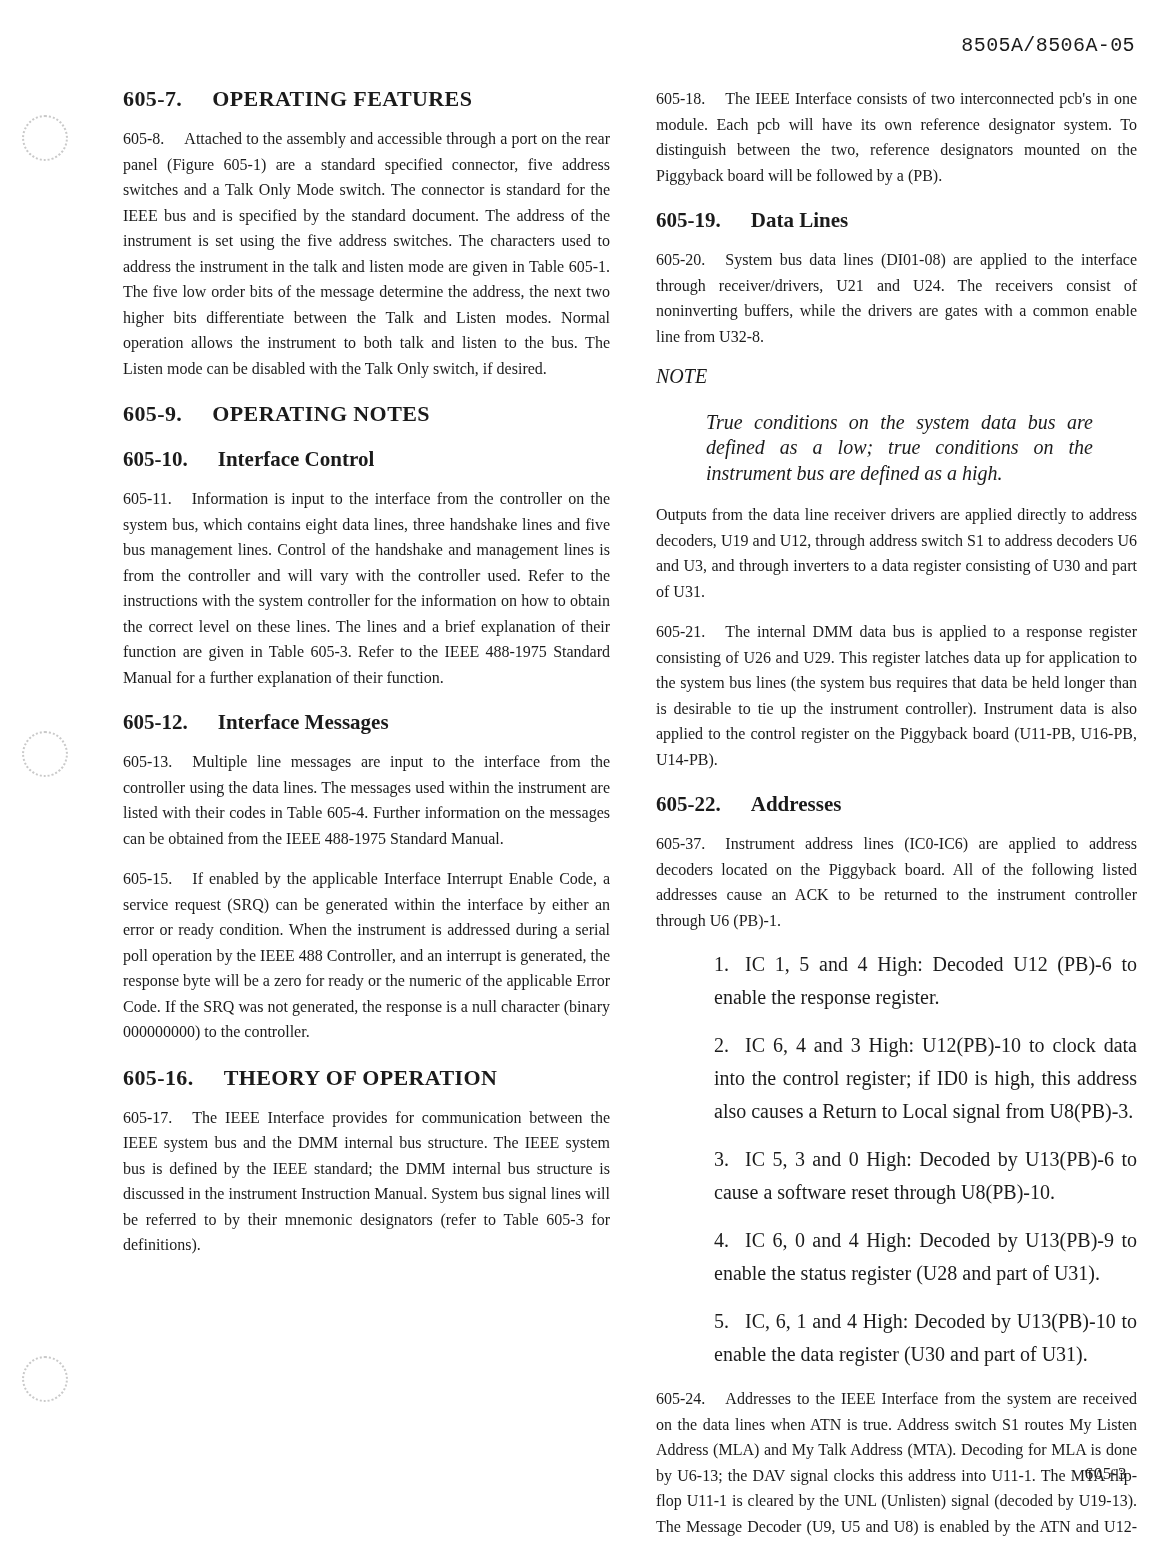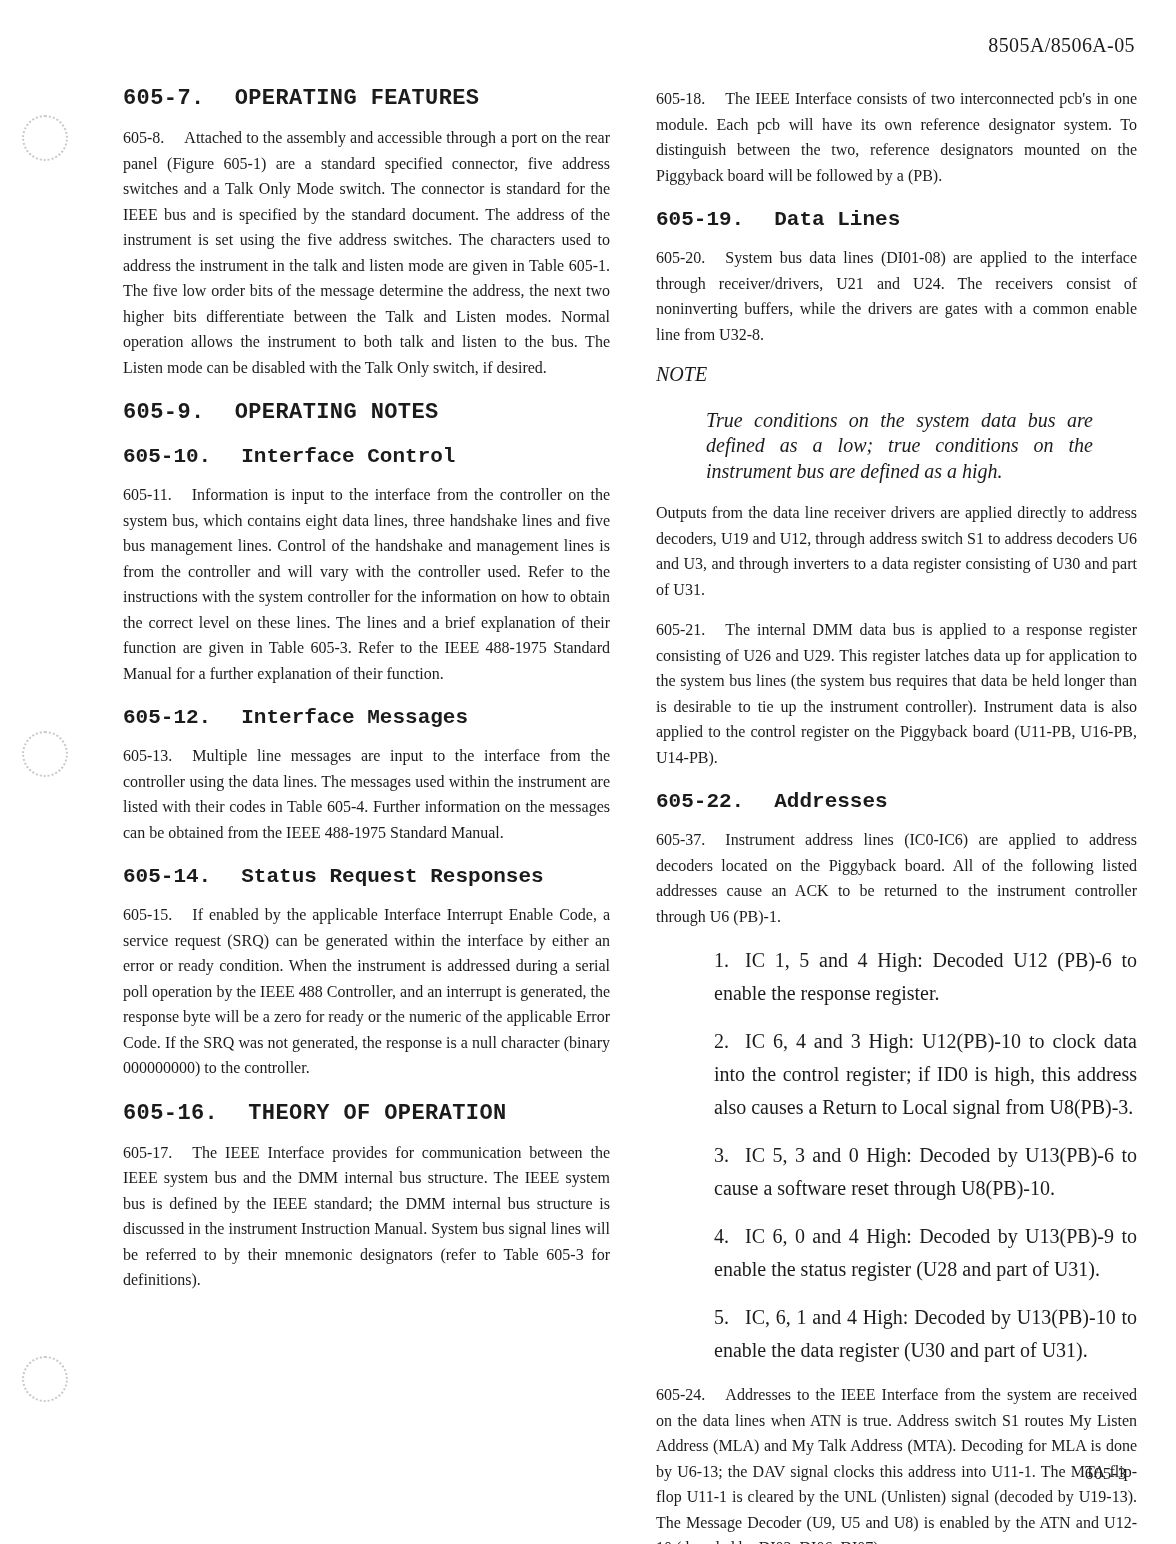--- a/index.html
+++ b/index.html
@@ -11,33 +11,33 @@
     overflow: hidden;
     color: #1b1b1b;
     font-family: "Liberation Serif", serif;
   }
   .doc-ref {
     position: absolute;
     top: 34px;
     right: 41px;
     font-size: 20px;
     letter-spacing: 0.4px;
-    font-family: Liberation Serif, serif;
+    font-family: Liberation Mono, monospace;
   }
   .columns {
     display: flex;
     gap: 46px;
     padding: 86px 39px 0 123px;
     box-sizing: border-box;
   }
   .col-left  { flex: 0 0 487px; width: 487px; }
   .col-right { flex: 0 0 481px; width: 481px; }
 
   .h1, .h2 {
-    font-family: Liberation Mono, monospace;
+    font-family: Liberation Serif, serif;
     font-weight: bold;
     margin: 20px 0 14px 0;
   }
   .h1 { font-size: 22px; letter-spacing: 0.4px; }
   .h2 { font-size: 21px; }
   .h1:first-child, .col-right > .para:first-child { margin-top: 0; }
   .hnum { margin-right: 30px; }
 
   .para {
     font-size: 16px;
@@ -111,21 +111,20 @@
       <div class="h1"><span class="hnum">605-9.</span><span>OPERATING NOTES</span></div>
 
       <div class="h2"><span class="hnum">605-10.</span><span>Interface Control</span></div>
 
       <p class="para"><span class="pnum">605-11.</span><span>Information is input to the interface from the controller on the system bus, which contains eight data lines, three handshake lines and five bus management lines. Control of the handshake and management lines is from the controller and will vary with the controller used. Refer to the instructions with the system controller for the information on how to obtain the correct level on these lines. The lines and a brief explanation of their function are given in Table 605-3. Refer to the IEEE 488-1975 Standard Manual for a further explanation of their function.</span></p>
 
       <div class="h2"><span class="hnum">605-12.</span><span>Interface Messages</span></div>
 
       <p class="para"><span class="pnum">605-13.</span><span>Multiple line messages are input to the interface from the controller using the data lines. The messages used within the instrument are listed with their codes in Table 605-4. Further information on the messages can be obtained from the IEEE 488-1975 Standard Manual.</span></p>
 
-      <div class="h2"><span class="hnum">605-14.</span><span>Status Request Responses</span></div>
 
       <p class="para"><span class="pnum">605-15.</span><span>If enabled by the applicable Interface Interrupt Enable Code, a service request (SRQ) can be generated within the interface by either an error or ready condition. When the instrument is addressed during a serial poll operation by the IEEE 488 Controller, and an interrupt is generated, the response byte will be a zero for ready or the numeric of the applicable Error Code. If the SRQ was not generated, the response is a null character (binary 000000000) to the controller.</span></p>
 
       <div class="h1"><span class="hnum">605-16.</span><span>THEORY OF OPERATION</span></div>
 
       <p class="para"><span class="pnum">605-17.</span><span>The IEEE Interface provides for communication between the IEEE system bus and the DMM internal bus structure. The IEEE system bus is defined by the IEEE standard; the DMM internal bus structure is discussed in the instrument Instruction Manual. System bus signal lines will be referred to by their mnemonic designators (refer to Table 605-3 for definitions).</span></p>
 
     </div>
 
     <div class="col col-right">

